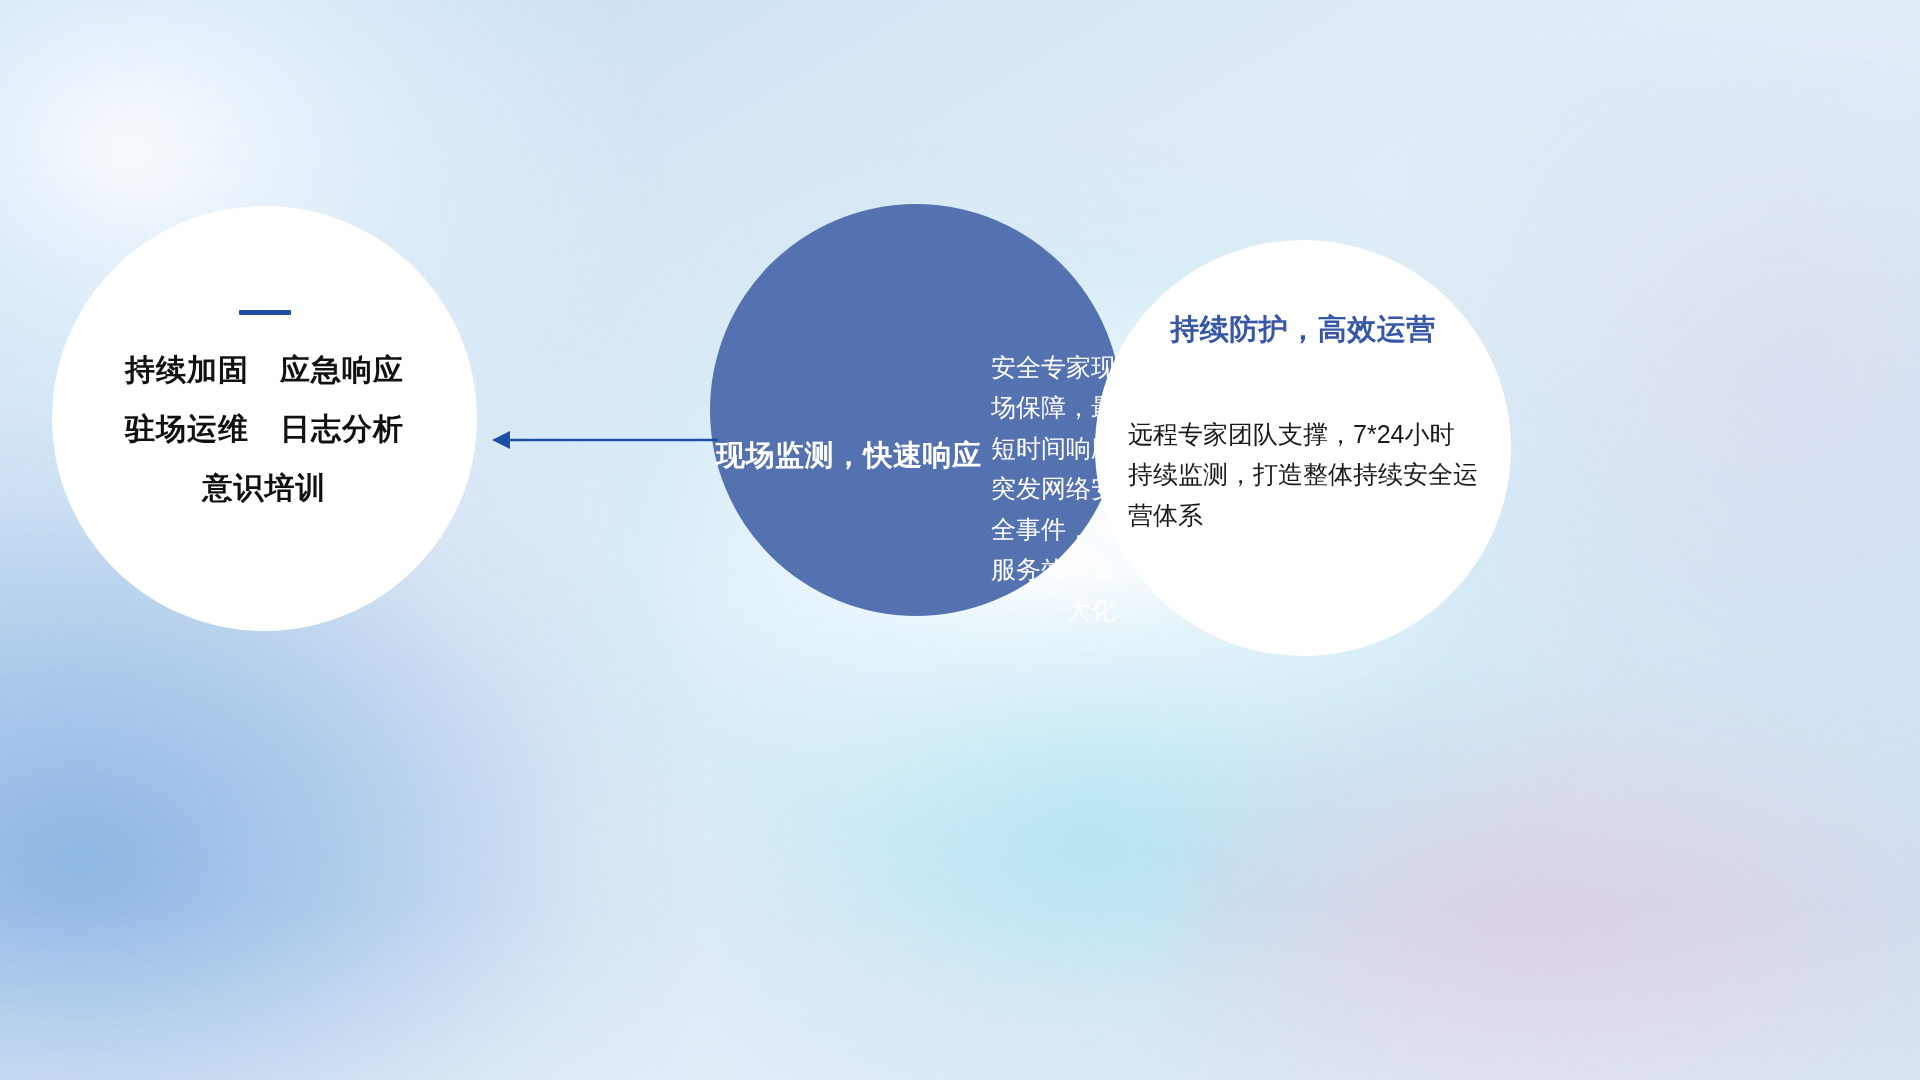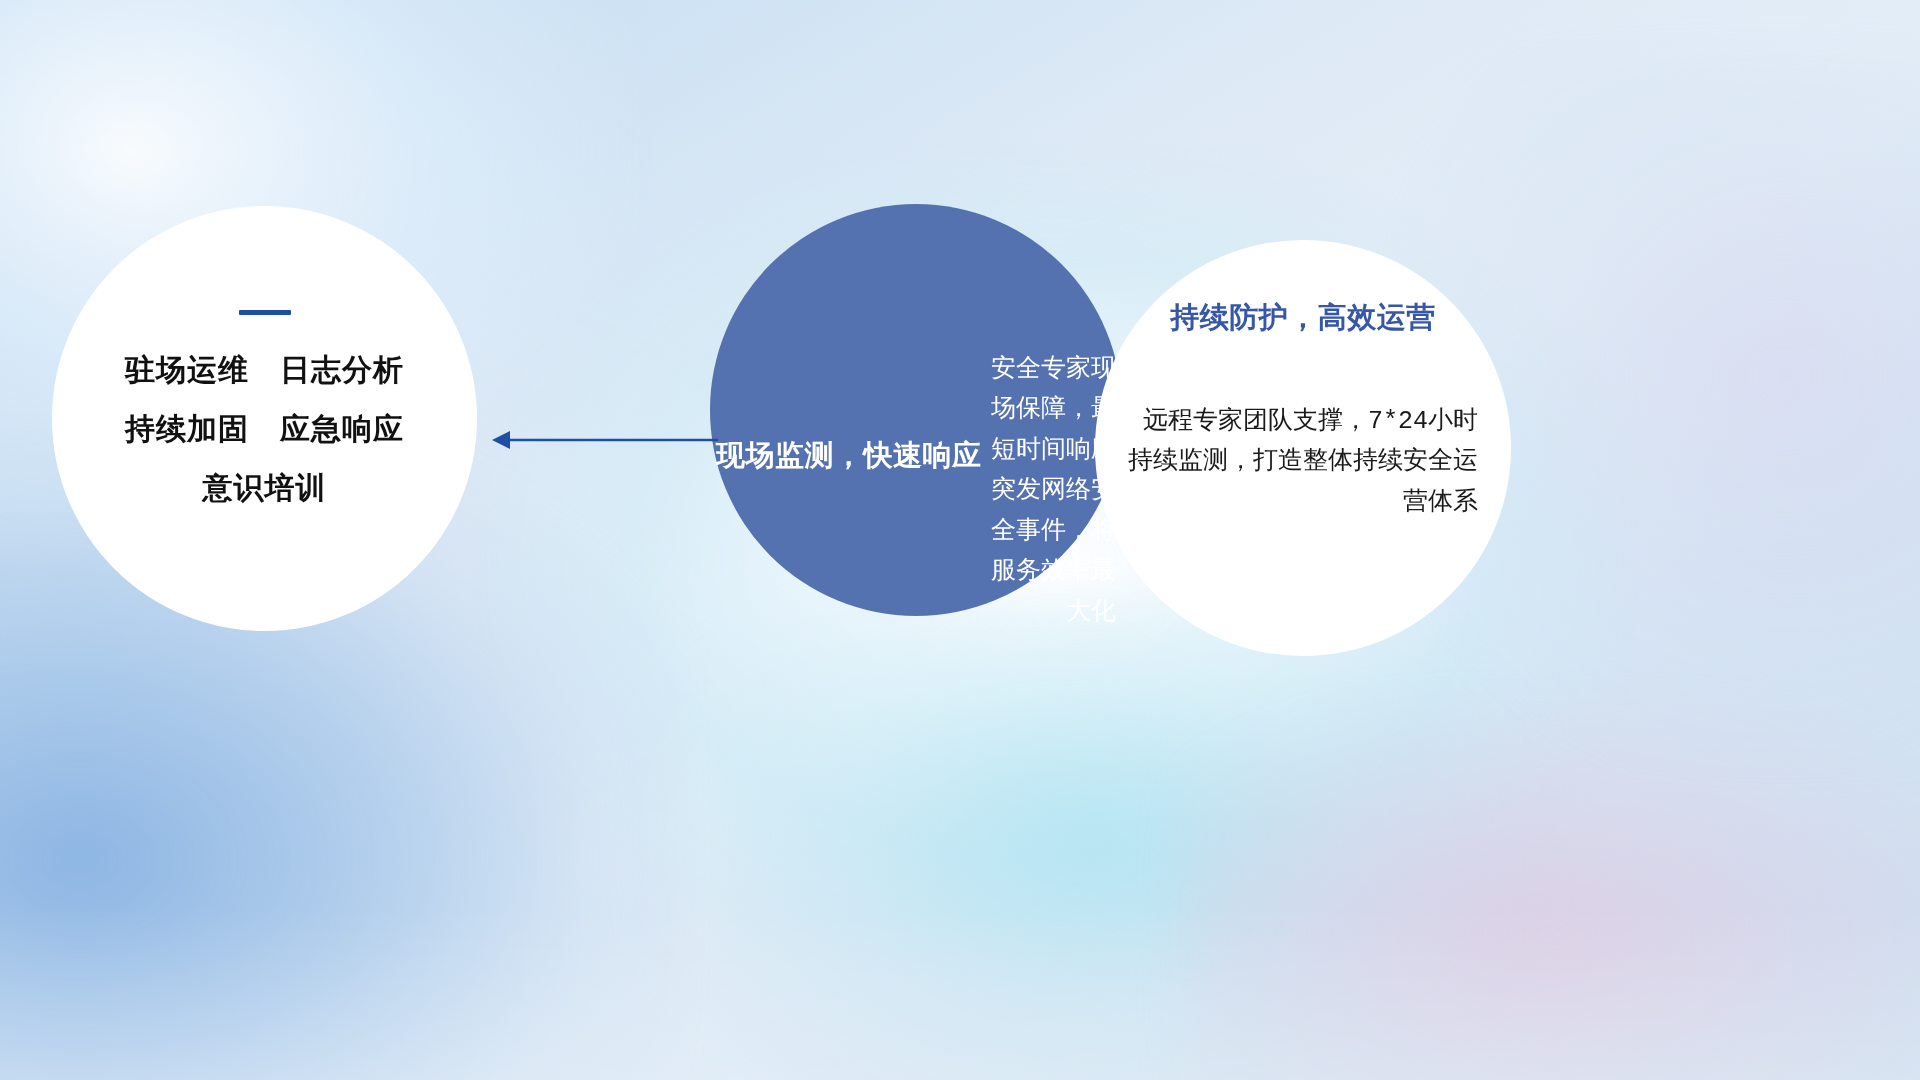--- a/index.html
+++ b/index.html
@@ -243,30 +243,30 @@
     padding-top: 62px;
     box-sizing: border-box;
   }
   .right-title {
     color: #3656a8;
     font-size: 29px;
     font-weight: bold;
     letter-spacing: 0.5px;
     line-height: 1.1;
     white-space: nowrap;
+    margin-top: 12px;
   }
   .right-body {
     margin-top: 68px;
     width: 350px;
     color: #1a1a1a;
     font-size: 25px;
     line-height: 1.62;
-    text-align: right;
+    text-align: left;
     font-weight: normal;
-    font-family: Liberation Mono, monospace;
   }
 
   
   #arrow {
     position: absolute;
     left: 480px;
     top: 410px;
     width: 240px;
     height: 60px;
   }
@@ -290,22 +290,22 @@
   <div id="circle-middle" class="circle circle-blue"></div>
   <div id="circle-right" class="circle circle-white"></div>
 
   <svg id="arrow" viewBox="0 0 240 60">
     <line x1="238" y1="30" x2="24" y2="30" stroke="#1f4fa3" stroke-width="2.6"></line>
     <polygon points="12,30 30,21 30,39" fill="#1f4fa3"></polygon>
   </svg>
 
   <div id="left-content">
     <div class="accent-dash"></div>
+    <div class="left-line">持续加固　应急响应</div>
     <div class="left-line">驻场运维　日志分析</div>
-    <div class="left-line">持续加固　应急响应</div>
     <div class="left-line">意识培训</div>
   </div>
 
   <div id="middle-content">
     <div class="mid-title">现场监测，快速响应</div>
     <div class="mid-body">安全专家现场保障，最短时间响应突发网络安全事件，将服务效率最大化</div>
   </div>
 
   <div id="right-content">
     <div class="right-title">持续防护，高效运营</div>

